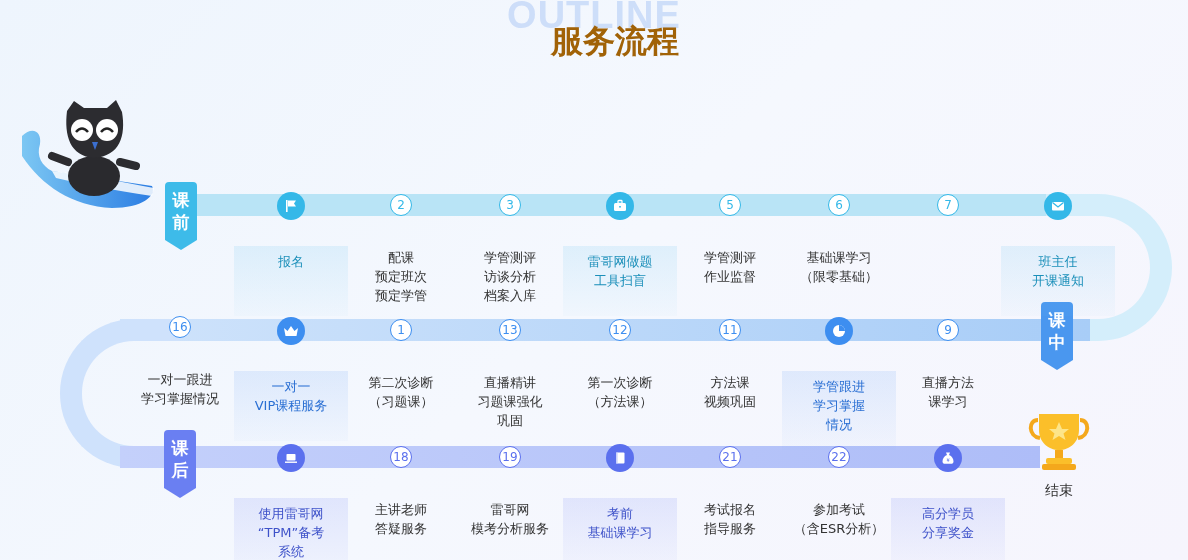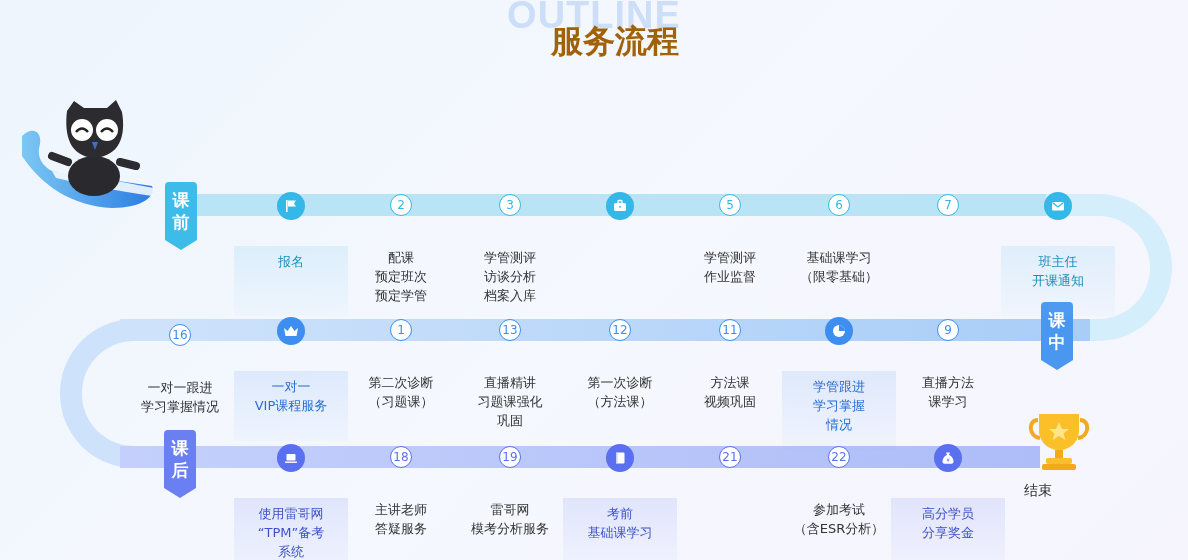--- a/index.html
+++ b/index.html
@@ -68,21 +68,21 @@
     background: linear-gradient(180deg, rgba(var(--hl),0.18) 0%, rgba(var(--hl),0.04) 100%);
     color: var(--ht); margin-left: -7px; margin-right: -7px; min-height: 70px;
   }
   .r1 { --nc: #34b8e8; --hl: 120,200,240; --ht: #1b8fb9; }
   .r2 { --nc: #3d8ef0; --hl: 120,170,245; --ht: #2a6fd3; }
   .r3 { --nc: #5b70ee; --hl: 130,145,245; --ht: #3e52c9; }
 
   
   .mascot { position: absolute; left: 12px; top: 96px; width: 170px; height: 130px; }
   .trophy { position: absolute; left: 1024px; top: 412px; width: 70px; height: 62px; }
-  .end-label { position: absolute; left: 1024px; top: 482px; width: 70px; text-align: left; font-size: 14px; color: #333; }
+  .end-label { position: absolute; left: 1024px; top: 482px; width: 70px; text-align: center; font-size: 14px; color: #333; }
 </style>
 </head>
 <body>
 
 <div class="watermark">OUTLINE</div>
 <div class="title">服务流程</div>
 
 <div class="track track-1"></div>
 <div class="curve-right"></div>
 <div class="track track-2"></div>
@@ -143,20 +143,22 @@
 档案入库</div>
 </div>
 <div class="node r1 hl" style="left:570px;top:192px">
   <div class="marker icn">
     <svg width="14" height="14" viewBox="0 0 14 14">
         <rect x="1" y="4" width="12" height="8" rx="1.5" fill="#fff"></rect>
         <rect x="5" y="1.5" width="4" height="3" rx="0.8" fill="none" stroke="#fff" stroke-width="1.3"></rect>
         <rect x="6.2" y="7" width="1.6" height="1.6" fill="#34b8e8"></rect>
       </svg>
   </div>
+  <div class="label">雷哥网做题
+工具扫盲</div>
 </div>
 <div class="node r1" style="left:680px;top:192px">
   <div class="marker num">5</div>
   <div class="label">学管测评
 作业监督</div>
 </div>
 <div class="node r1" style="left:789px;top:192px">
   <div class="marker num">6</div>
   <div class="label">基础课学习
 （限零基础）</div>
@@ -168,21 +170,21 @@
   <div class="marker icn">
     <svg width="14" height="14" viewBox="0 0 14 14">
         <rect x="1" y="3" width="12" height="8.5" rx="1" fill="#fff"></rect>
         <path d="M1.5 3.5 L7 8 L12.5 3.5" stroke="#34b8e8" stroke-width="1.3" fill="none"></path>
       </svg>
   </div>
   <div class="label">班主任
 开课通知</div>
 </div>
 
-<div class="node r2" style="left:130px;top:322px">
+<div class="node r2" style="left:130px;top:314px">
   <div class="marker num">16</div>
   <div class="label">一对一跟进
 学习掌握情况</div>
 </div>
 <div class="node r2 hl" style="left:241px;top:317px">
   <div class="marker icn">
     <svg width="16" height="14" viewBox="0 0 16 14">
         <path d="M1 4 L4.5 7 L8 2 L11.5 7 L15 4 L13.5 12 H2.5 Z" fill="#fff"></path>
       </svg>
   </div>
@@ -253,20 +255,22 @@
     <svg width="14" height="14" viewBox="0 0 14 14">
         <rect x="3" y="1.5" width="8.5" height="11" rx="1" fill="#fff"></rect>
         <rect x="3" y="1.5" width="1.6" height="11" fill="#c9d0fb"></rect>
       </svg>
   </div>
   <div class="label">考前
 基础课学习</div>
 </div>
 <div class="node r3" style="left:680px;top:444px">
   <div class="marker num">21</div>
+  <div class="label">考试报名
+指导服务</div>
 </div>
 <div class="node r3" style="left:789px;top:444px">
   <div class="marker num">22</div>
   <div class="label">参加考试
 （含ESR分析）</div>
 </div>
 <div class="node r3 hl" style="left:898px;top:444px">
   <div class="marker icn">
     <svg width="14" height="14" viewBox="0 0 14 14">
         <path d="M5 1.5 H9 L8 4 C11 5 12.5 8 12.5 10.5 C12.5 12 11.5 12.8 10 12.8 H4 C2.5 12.8 1.5 12 1.5 10.5 C1.5 8 3 5 6 4 Z" fill="#fff"></path>

